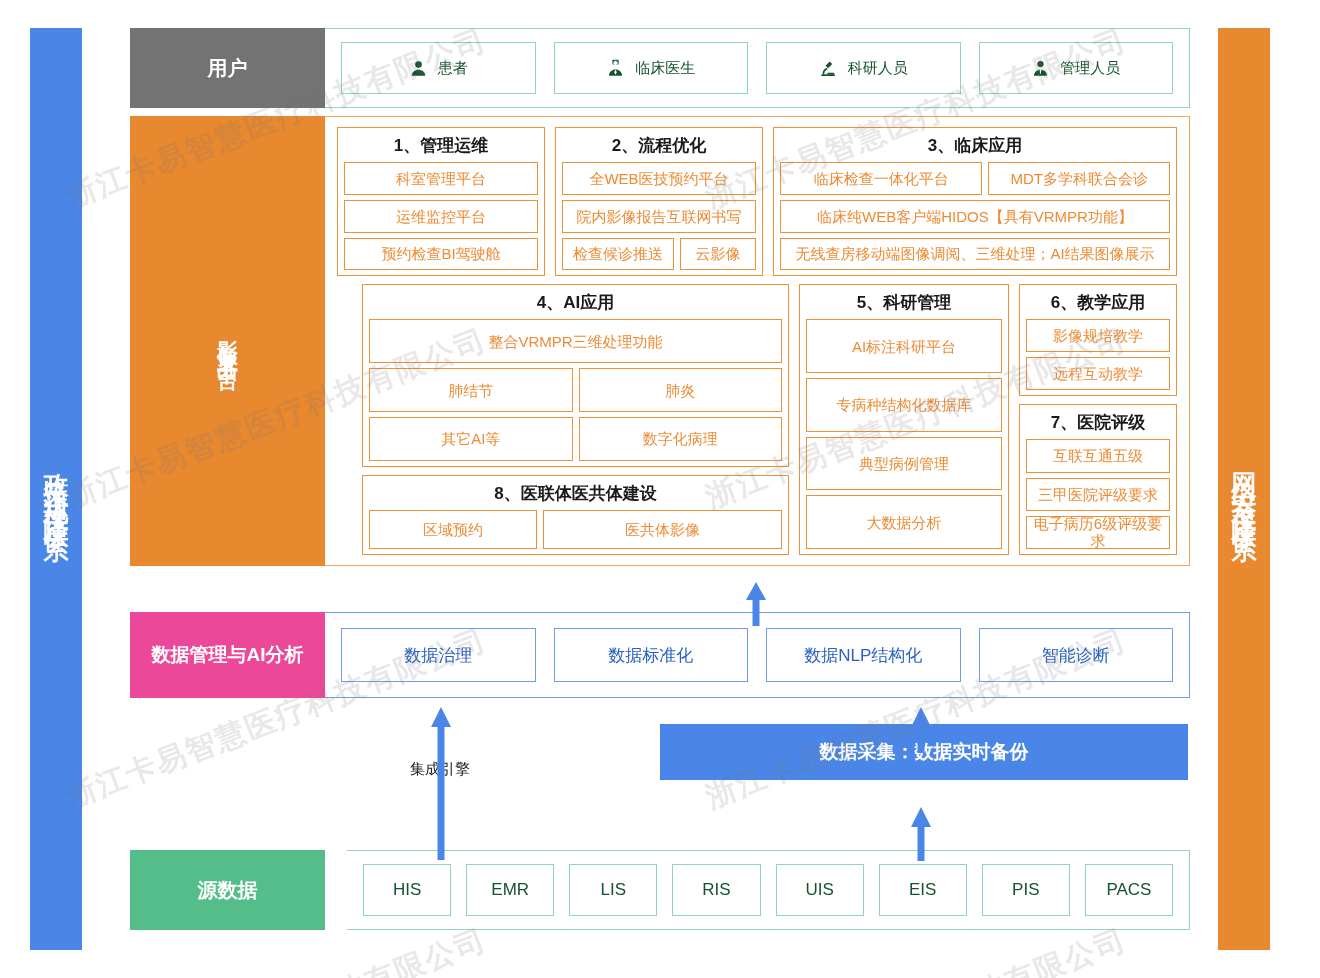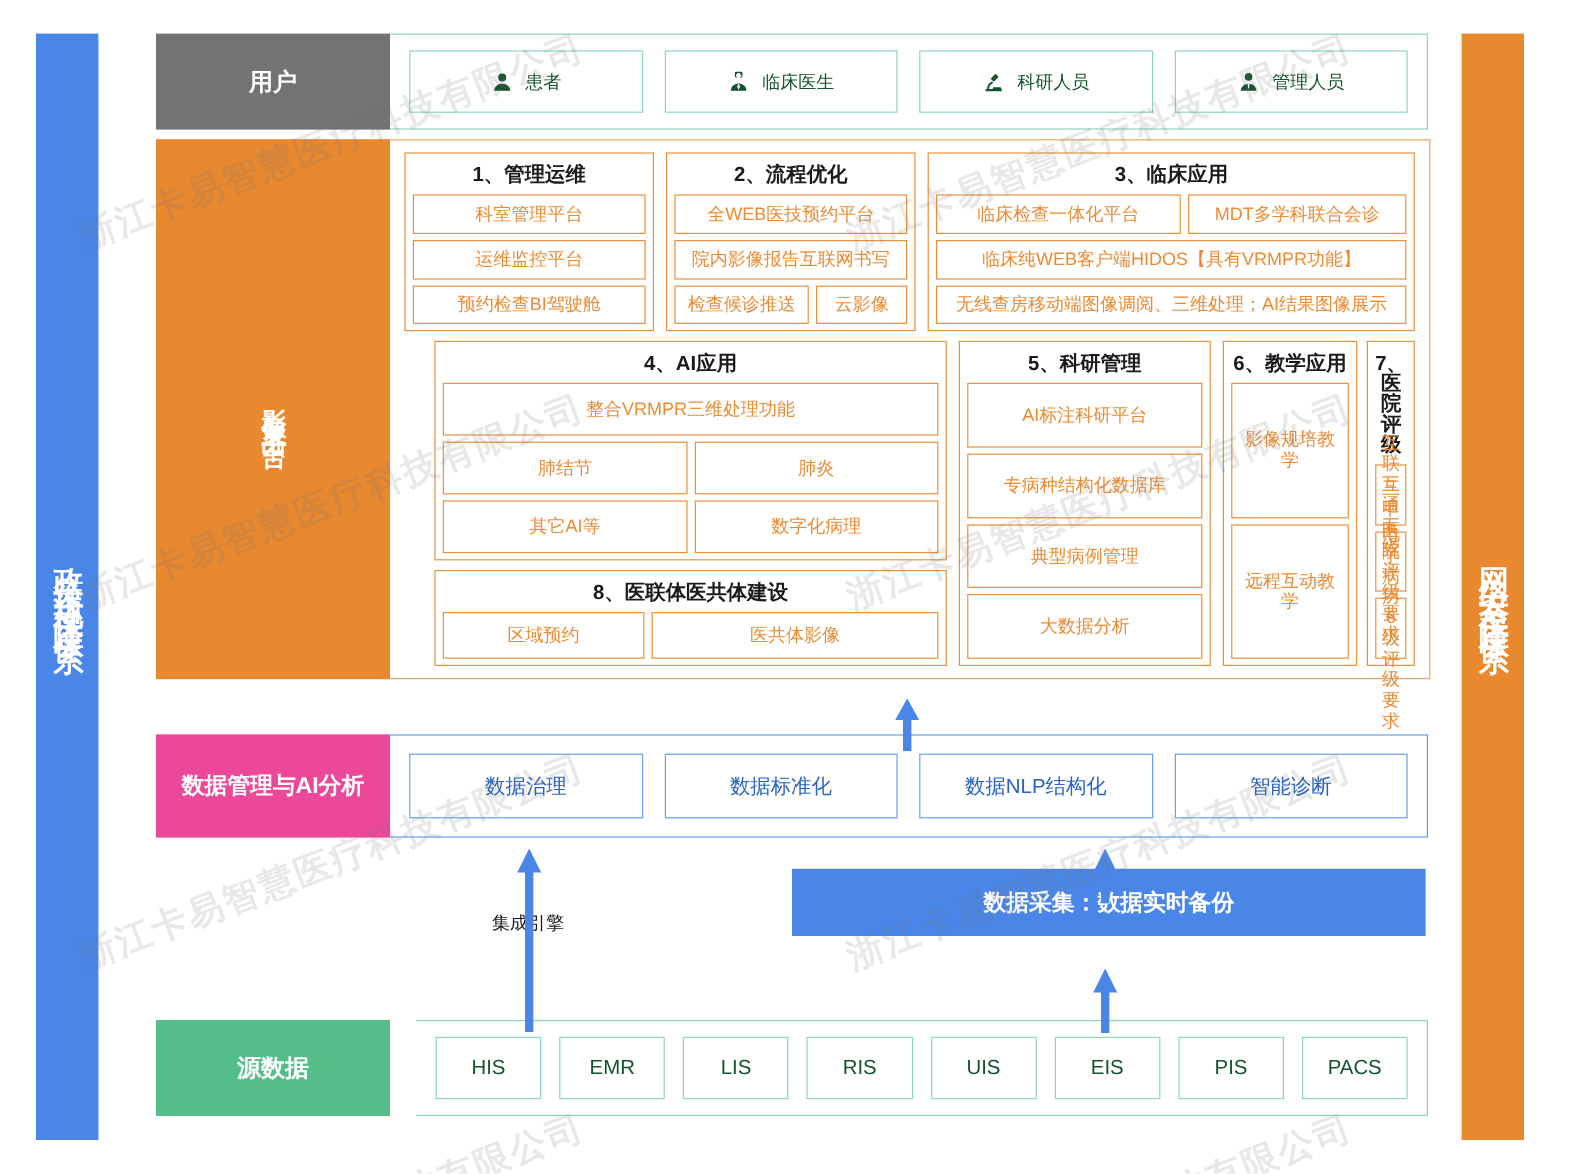--- a/index.html
+++ b/index.html
@@ -280,21 +280,21 @@
               <div class="obox">专病种结构化数据库</div>
             </div>
           <div class="orow">
               <div class="obox">典型病例管理</div>
             </div>
           <div class="orow">
               <div class="obox">大数据分析</div>
             </div>
         </div>
 
-        <div style="flex:1 1 auto;display:flex;flex-direction:row;gap:8px;border-radius:21px;">
+        <div style="flex:1 1 auto;display:flex;flex-direction:column;gap:8px;border-radius:21px;">
           <div class="ocard" style="flex:0 0 112px;">
             <div class="ocard-title">6、教学应用</div>
             <div class="orow">
                 <div class="obox">影像规培教学</div>
               </div>
             <div class="orow">
                 <div class="obox">远程互动教学</div>
               </div>
           </div>
           <div class="ocard" style="flex:1 1 auto;">

